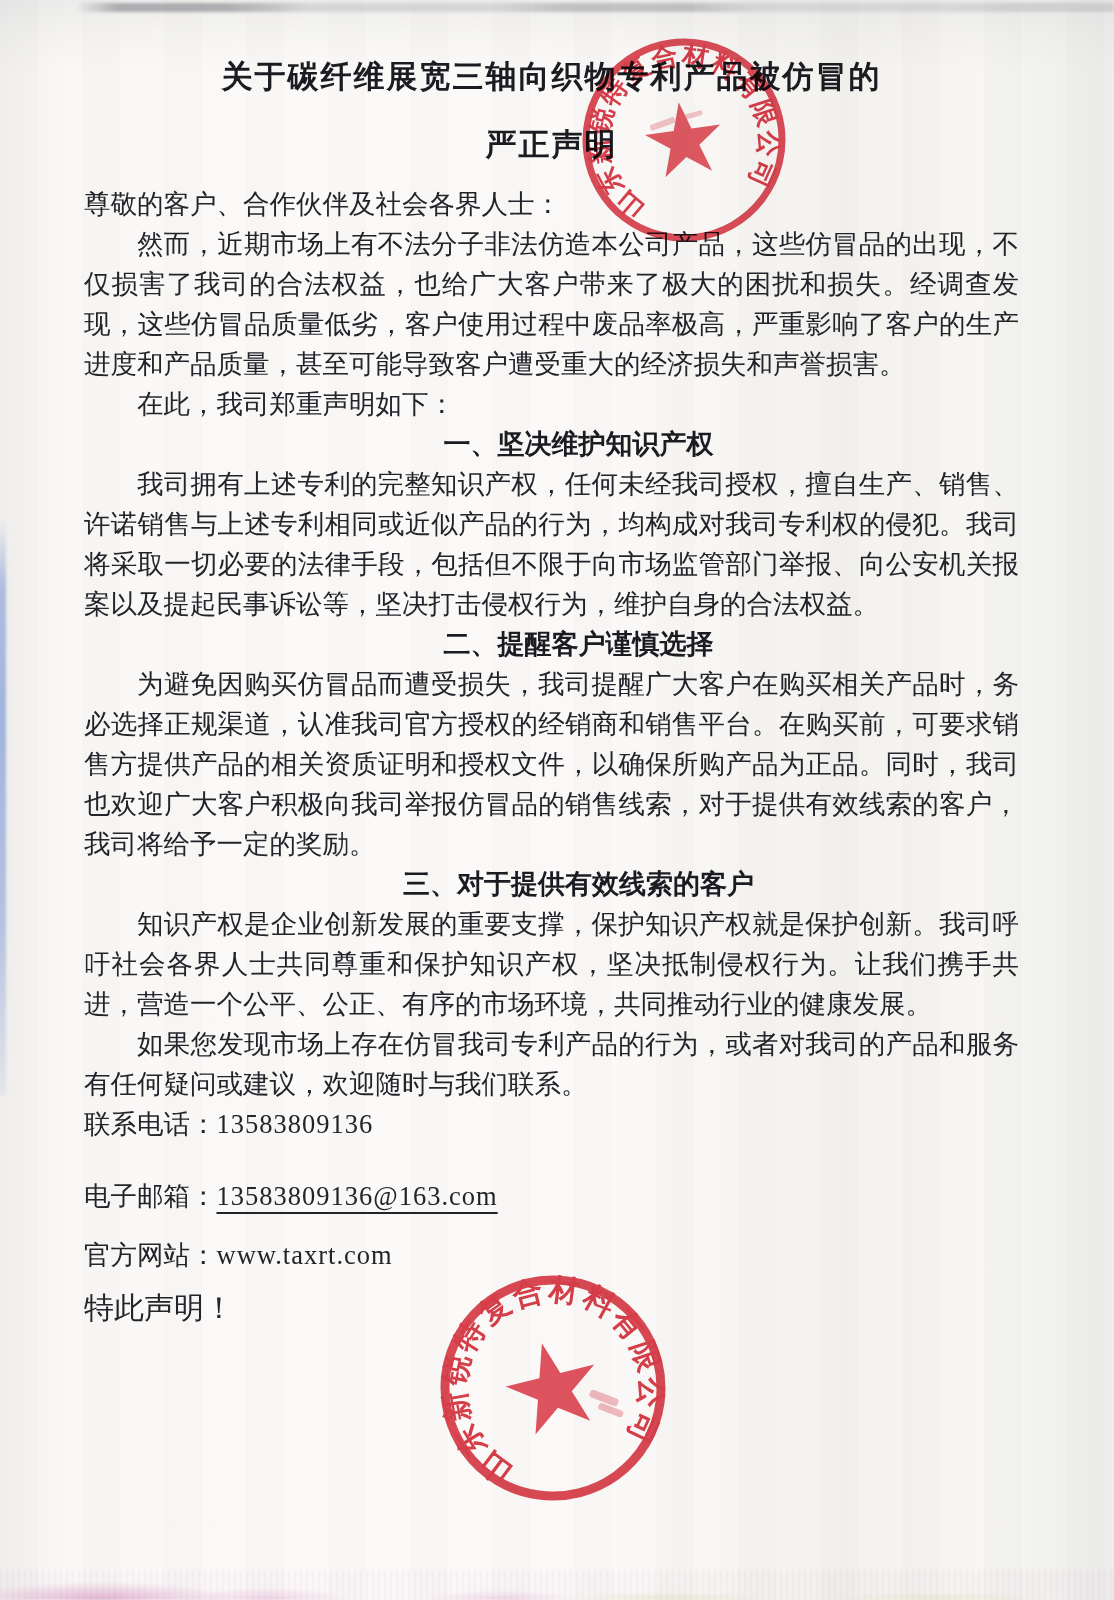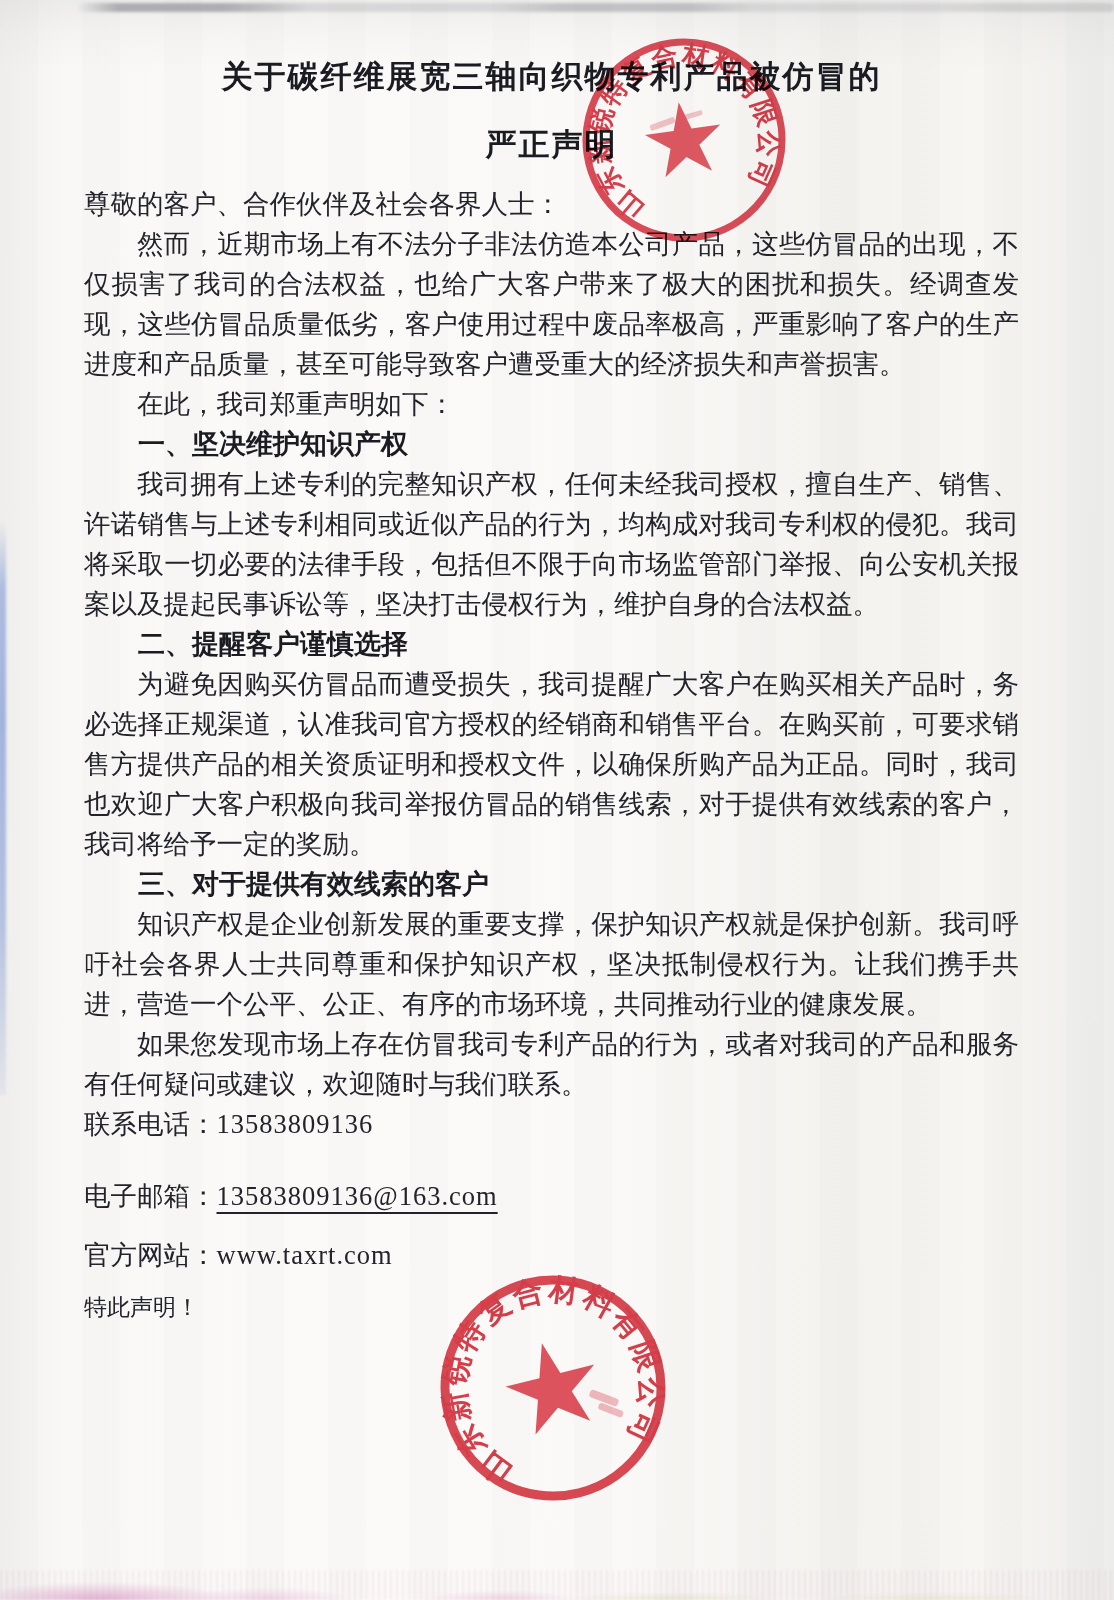--- a/index.html
+++ b/index.html
@@ -57,27 +57,27 @@
     margin: 0; font-size: 26.5px; line-height: 40px;
     text-indent: 2em; text-align: justify; text-justify: inter-ideograph;
   }
   .m4  { margin-top: 4px; }
   .m10 { margin-top: 10px; }
   .m12 { margin-top: 12px; }
   .m14 { margin-top: 14px; }
   .section-heading {
     font-family: "DejaVu Sans", "Liberation Sans", sans-serif;
     font-weight: 700; font-size: 27px; line-height: 40px;
-    color: #1b1c22; text-indent: 2em; margin: 0;
+    color: #1b1c22; text-indent: 2em; margin: 0; text-align: center;
   }
   .contact-row { margin: 0; font-size: 26.5px; line-height: 40px; }
   .contact-row.c1 { margin-top: 0; }
   .contact-row.c2 { margin-top: 32px; }
   .contact-row.c3 { margin-top: 19px; }
-  .final-statement { margin-top: 13px; font-size: 23px; line-height: 40px; }
+  .final-statement { margin-top: 13px; font-size: 30px; line-height: 40px; }
   .email-link {
     color: #23242b; text-decoration: underline;
     text-decoration-thickness: 2px; text-underline-offset: 7px;
   }
   .mono-val { font-family: "Liberation Serif", "DejaVu Serif", serif; letter-spacing: 1px; }
   .seal {
     position: absolute; mix-blend-mode: multiply; opacity: 0.93;
   }
   .seal-top { left: 574px; top: 30px; transform: rotate(-8deg); }
   .seal-bottom { left: 433px; top: 1268px; transform: rotate(-14deg); }

